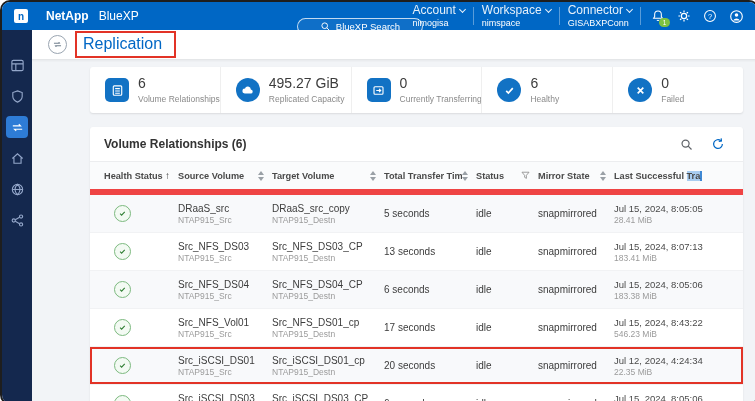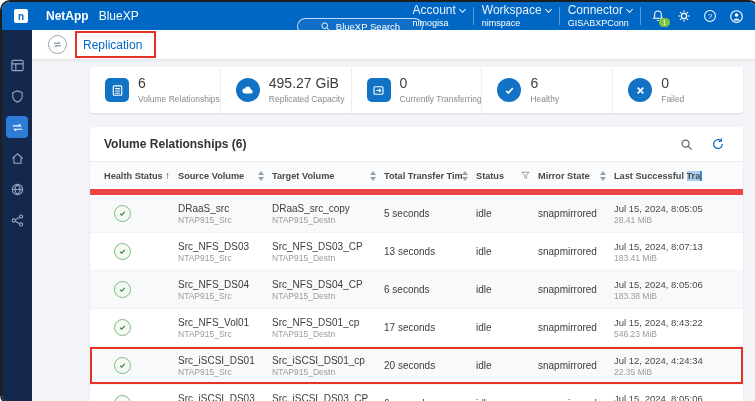--- a/index.html
+++ b/index.html
@@ -26,21 +26,21 @@
   .sidebar{position:absolute;top:28px;left:0;bottom:0;width:30px;background:#14284E;display:flex;flex-direction:column;align-items:center;padding-top:24px;gap:9px;z-index:5}
   .navbtn{width:22px;height:22px;display:flex;align-items:center;justify-content:center;border-radius:4px;cursor:pointer}
   .navbtn svg{width:15px;height:15px;stroke:#93A6C9;fill:none;stroke-width:1.2}
   .navbtn.active{background:#2E7CD6}
   .navbtn.active svg{stroke:#fff}
 
   
   .crumbbar{position:absolute;top:28px;left:30px;right:0;height:29px;background:#fff;border-bottom:1px solid #E4E6E8;box-shadow:0 1px 2px rgba(0,0,0,.05);display:flex;align-items:center;gap:8px;padding-left:16px;z-index:4}
   .crumbicon{width:17px;height:17px;border-radius:50%;border:1px solid #9AA5B1;display:flex;align-items:center;justify-content:center;cursor:pointer}
   .crumb-annot{border:2px solid #E23326;padding:2px 12px 3px 6px}
-  .crumbtitle{font-size:12px;color:#0067C5}
+  .crumbtitle{font-size:16px;color:#0067C5}
 
   
   .main{position:absolute;top:57px;left:30px;right:0;bottom:0;padding:8px 14px 0 58px;overflow:hidden}
 
   .stats{background:#fff;height:46px;border-radius:3px;box-shadow:0 1px 2px rgba(0,0,0,.1);display:flex;align-items:stretch}
   .stat{flex:1;display:flex;align-items:center;gap:9px;padding-left:15px;min-width:0}
   .stat+.stat{border-left:1px solid #EFEFEF}
   .staticon{width:24px;height:24px;background:#1272C4;display:flex;align-items:center;justify-content:center;flex:0 0 auto}
   .staticon.circle{border-radius:50%}
   .staticon.square{border-radius:5px}

